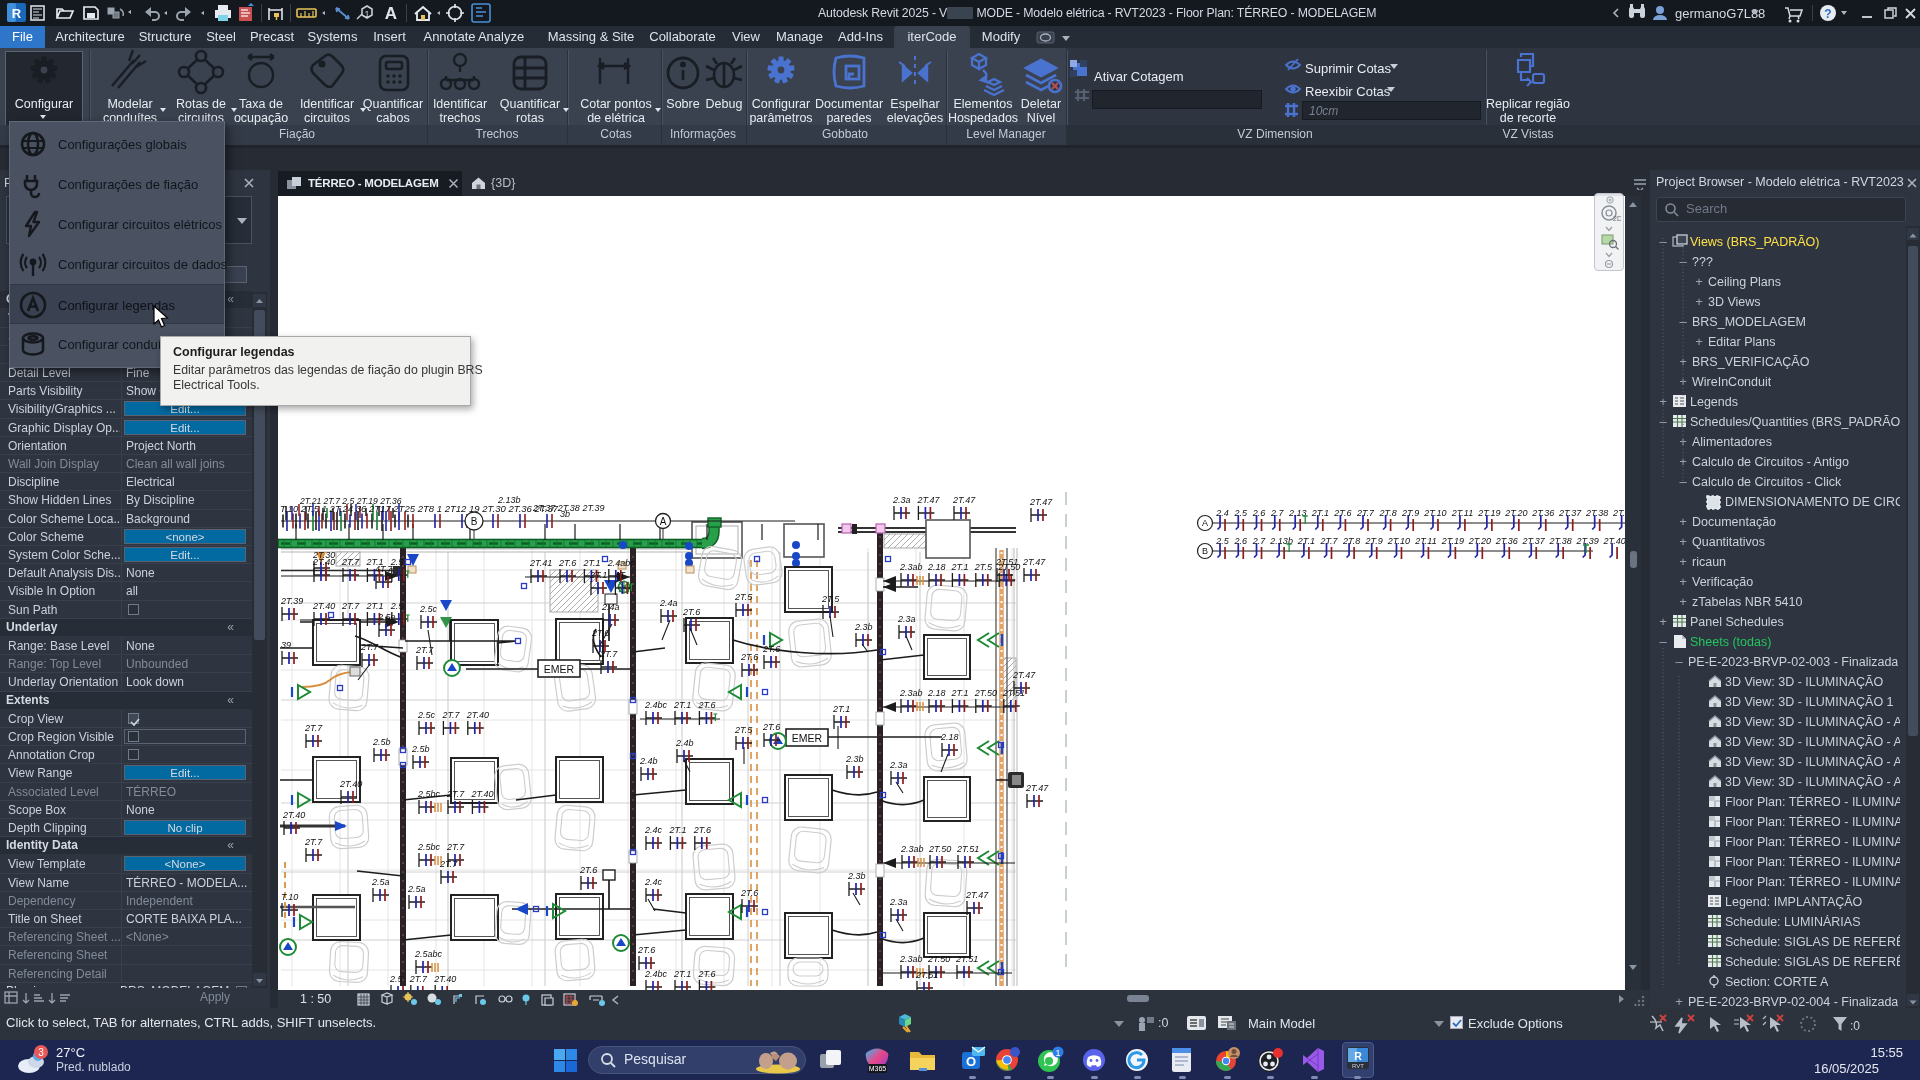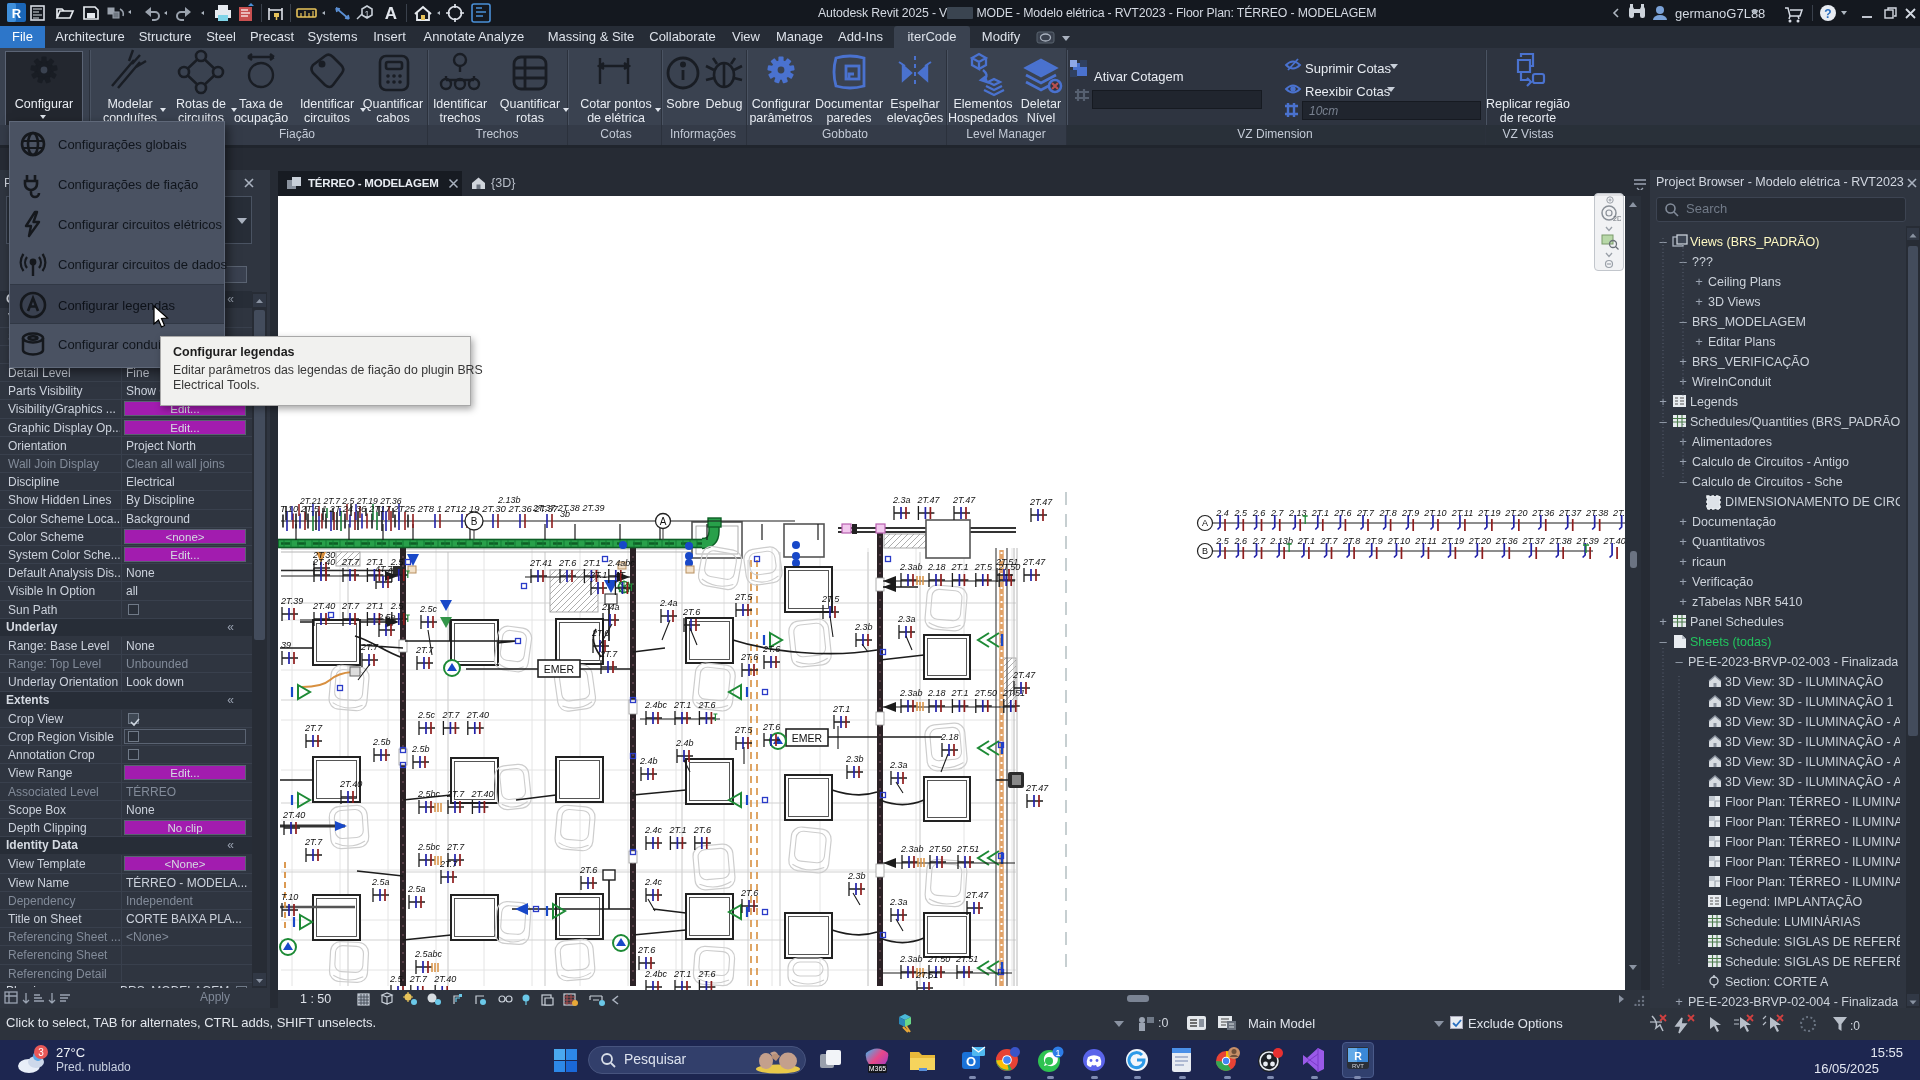--- a/index.html
+++ b/index.html
@@ -15,21 +15,21 @@
 .caret{position:absolute;width:0;height:0;border-left:3.5px solid transparent;border-right:3.5px solid transparent;border-top:4px solid #dfe4ec}
 
 .rinput{position:absolute;background:#20252e;border:1px solid #161a21}
 
 .panel{background:#2f3540}
 #palette{left:0;top:170px;width:270px;height:838px}
 #browser{left:1650px;top:170px;width:270px;height:838px}
 .prow-label{position:absolute;left:8px;font-size:12px;color:#ccd2dc;white-space:nowrap;overflow:hidden}
 .prow-val{position:absolute;left:126px;font-size:12px;color:#ccd2dc;white-space:nowrap;overflow:hidden}
 .gray{color:#828b99!important}
-.pbtn{position:absolute;left:124px;width:122px;height:15px;background:#a21caf;border:1px solid #5a6372;font-size:11.5px;color:#d5dae2;text-align:center;line-height:14px}
+.pbtn{position:absolute;left:124px;width:122px;height:15px;background:#0369a1;border:1px solid #5a6372;font-size:11.5px;color:#d5dae2;text-align:center;line-height:14px}
 .psec{position:absolute;left:0;width:252px;height:17px;background:#272d37;color:#d5dae2;font-size:12px;font-weight:bold;padding-left:6px;line-height:17px}
 .rowline{position:absolute;left:0;width:252px;height:1px;background:#39404d}
 .cell-sep{position:absolute;top:0;width:1px;background:#39404d}
 .checkbox{position:absolute;width:11px;height:11px;background:#2a303a;border:1px solid #707a88}
 
 #canvas-tabbar{left:278px;top:170px;width:1372px;height:26px;background:#262b34}
 #canvas{left:278px;top:196px;width:1347px;height:794px;background:#ffffff}
 #vscroll{left:1625px;top:196px;width:16px;height:794px;background:#2a303a}
 #hscroll{left:278px;top:990px;width:1372px;height:18px;background:#2d333d}
 .texp{position:absolute;top:3px;font-size:13px;color:#9aa3b1}
@@ -572,21 +572,21 @@
       <svg class="abs" style="left:14px;top:32px" width="16" height="16">
         <circle cx="6.5" cy="6.5" r="4.5" fill="none" stroke="#828b99" stroke-width="1.6"></circle>
         <path d="M10 10 l4 4" stroke="#828b99" stroke-width="1.6"></path>
       </svg>
       <div class="abs" style="left:36px;top:31px;font-size:13px;color:#717a88">Search</div>
       <div class="texp" style="left:8px;top:64px;width:10px;text-align:center;font-size:13px;color:#9aa3b1">–</div>
       <svg class="abs" style="left:22px;top:64px" width="16" height="15">
         <rect x="1" y="3" width="10" height="9" fill="none" stroke="#aab2bf" stroke-width="1.3"></rect>
         <rect x="5" y="1" width="10" height="9" fill="#3d4553" stroke="#c8cfd8" stroke-width="1.3"></rect>
       </svg>
-      <div class="abs" style="left:40px;top:65px;font-size:12.5px;color:#fef9c3;white-space:nowrap;max-width:210px;overflow:hidden">Views (BRS_PADRÃO)</div>
+      <div class="abs" style="left:40px;top:65px;font-size:12.5px;color:#fde047;white-space:nowrap;max-width:210px;overflow:hidden">Views (BRS_PADRÃO)</div>
       <div class="texp" style="left:28px;top:84px;width:10px;text-align:center;font-size:13px;color:#9aa3b1">–</div>
       <div class="abs" style="left:42px;top:85px;font-size:12.5px;color:#ccd2da;white-space:nowrap;max-width:208px;overflow:hidden">???</div>
       <div class="texp" style="left:44px;top:104px;width:10px;text-align:center;font-size:13px;color:#9aa3b1">+</div>
       <div class="abs" style="left:58px;top:105px;font-size:12.5px;color:#ccd2da;white-space:nowrap;max-width:192px;overflow:hidden">Ceiling Plans</div>
       <div class="texp" style="left:44px;top:124px;width:10px;text-align:center;font-size:13px;color:#9aa3b1">+</div>
       <div class="abs" style="left:58px;top:125px;font-size:12.5px;color:#ccd2da;white-space:nowrap;max-width:192px;overflow:hidden">3D Views</div>
       <div class="texp" style="left:28px;top:144px;width:10px;text-align:center;font-size:13px;color:#9aa3b1">–</div>
       <div class="abs" style="left:42px;top:145px;font-size:12.5px;color:#ccd2da;white-space:nowrap;max-width:208px;overflow:hidden">BRS_MODELAGEM</div>
       <div class="texp" style="left:44px;top:164px;width:10px;text-align:center;font-size:13px;color:#9aa3b1">+</div>
       <div class="abs" style="left:58px;top:165px;font-size:12.5px;color:#ccd2da;white-space:nowrap;max-width:192px;overflow:hidden">Editar Plans</div>
@@ -604,21 +604,21 @@
       <svg class="abs" style="left:22px;top:244px" width="16" height="15">
         <rect x="1" y="1" width="13" height="12" fill="#e8ecf0"></rect>
         <path d="M1 4.5 h13 M1 8 h13 M5.5 1 v12 M10 1 v12" stroke="#4a7a4a" stroke-width="1.1"></path>
       </svg>
       <div class="abs" style="left:40px;top:245px;font-size:12.5px;color:#ccd2da;white-space:nowrap;max-width:210px;overflow:hidden">Schedules/Quantities (BRS_PADRÃO)</div>
       <div class="texp" style="left:28px;top:264px;width:10px;text-align:center;font-size:13px;color:#9aa3b1">+</div>
       <div class="abs" style="left:42px;top:265px;font-size:12.5px;color:#ccd2da;white-space:nowrap;max-width:208px;overflow:hidden">Alimentadores</div>
       <div class="texp" style="left:28px;top:284px;width:10px;text-align:center;font-size:13px;color:#9aa3b1">+</div>
       <div class="abs" style="left:42px;top:285px;font-size:12.5px;color:#ccd2da;white-space:nowrap;max-width:208px;overflow:hidden">Calculo de Circuitos - Antigo</div>
       <div class="texp" style="left:28px;top:304px;width:10px;text-align:center;font-size:13px;color:#9aa3b1">–</div>
-      <div class="abs" style="left:42px;top:305px;font-size:12.5px;color:#ccd2da;white-space:nowrap;max-width:208px;overflow:hidden">Calculo de Circuitos - Sche</div>
+      <div class="abs" style="left:42px;top:305px;font-size:12.5px;color:#ccd2da;white-space:nowrap;max-width:208px;overflow:hidden">Calculo de Circuitos - Click</div>
       <svg class="abs" style="left:55px;top:324px" width="18" height="17">
         <rect x="2" y="2" width="13" height="13" fill="#dde2e8" stroke="#f0f3f6" stroke-width="1.5" stroke-dasharray="2.5 2"></rect>
       </svg>
       <div class="abs" style="left:75px;top:325px;font-size:12.5px;color:#ccd2da;white-space:nowrap;max-width:175px;overflow:hidden">DIMENSIONAMENTO DE CIRCUIT</div>
       <div class="texp" style="left:28px;top:344px;width:10px;text-align:center;font-size:13px;color:#9aa3b1">+</div>
       <div class="abs" style="left:42px;top:345px;font-size:12.5px;color:#ccd2da;white-space:nowrap;max-width:208px;overflow:hidden">Documentação</div>
       <div class="texp" style="left:28px;top:364px;width:10px;text-align:center;font-size:13px;color:#9aa3b1">+</div>
       <div class="abs" style="left:42px;top:365px;font-size:12.5px;color:#ccd2da;white-space:nowrap;max-width:208px;overflow:hidden">Quantitativos</div>
       <div class="texp" style="left:28px;top:384px;width:10px;text-align:center;font-size:13px;color:#9aa3b1">+</div>
       <div class="abs" style="left:42px;top:385px;font-size:12.5px;color:#ccd2da;white-space:nowrap;max-width:208px;overflow:hidden">ricaun</div>

